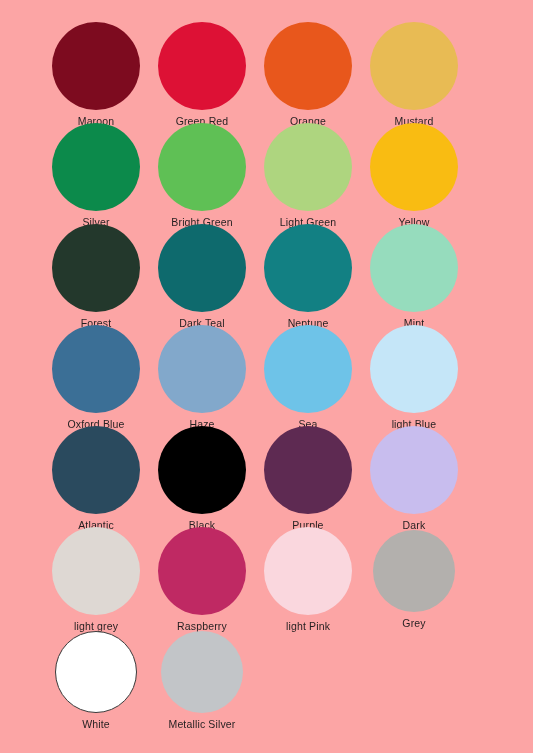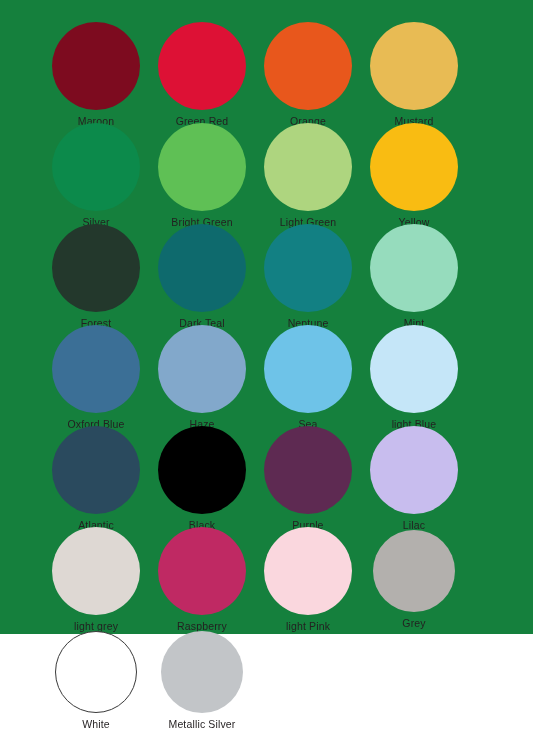--- a/index.html
+++ b/index.html
@@ -12,22 +12,22 @@
     width: 533px;
     height: 753px;
     overflow: hidden;
     font-family: "Liberation Sans", "DejaVu Sans", sans-serif;
     -webkit-font-smoothing: antialiased;
   }
 
   #swatch-sheet {
     position: relative;
     width: 533px;
-    height: 634px;
-    background: #15803d;
+    height: 753px;
+    background: #fca5a5;
     box-sizing: border-box;
   }
 
   .swatch-grid {
     position: absolute;
     left: 44px;
     top: 22px;
     width: 422px;
     display: grid;
     grid-template-columns: repeat(4, 104px);
@@ -153,21 +153,21 @@
       <div class="swatch-cell">
         <div class="swatch-circle" style="background: rgb(0, 0, 0);"></div>
         <div class="swatch-label">Black</div>
       </div>
       <div class="swatch-cell">
         <div class="swatch-circle" style="background: rgb(94, 42, 82);"></div>
         <div class="swatch-label">Purple</div>
       </div>
       <div class="swatch-cell">
         <div class="swatch-circle" style="background: rgb(200, 189, 238);"></div>
-        <div class="swatch-label">Lilac</div>
+        <div class="swatch-label">Dark</div>
       </div>
       <div class="swatch-cell">
         <div class="swatch-circle" style="background: rgb(222, 216, 211);"></div>
         <div class="swatch-label">light grey</div>
       </div>
       <div class="swatch-cell">
         <div class="swatch-circle" style="background: rgb(191, 41, 99);"></div>
         <div class="swatch-label">Raspberry</div>
       </div>
       <div class="swatch-cell">

